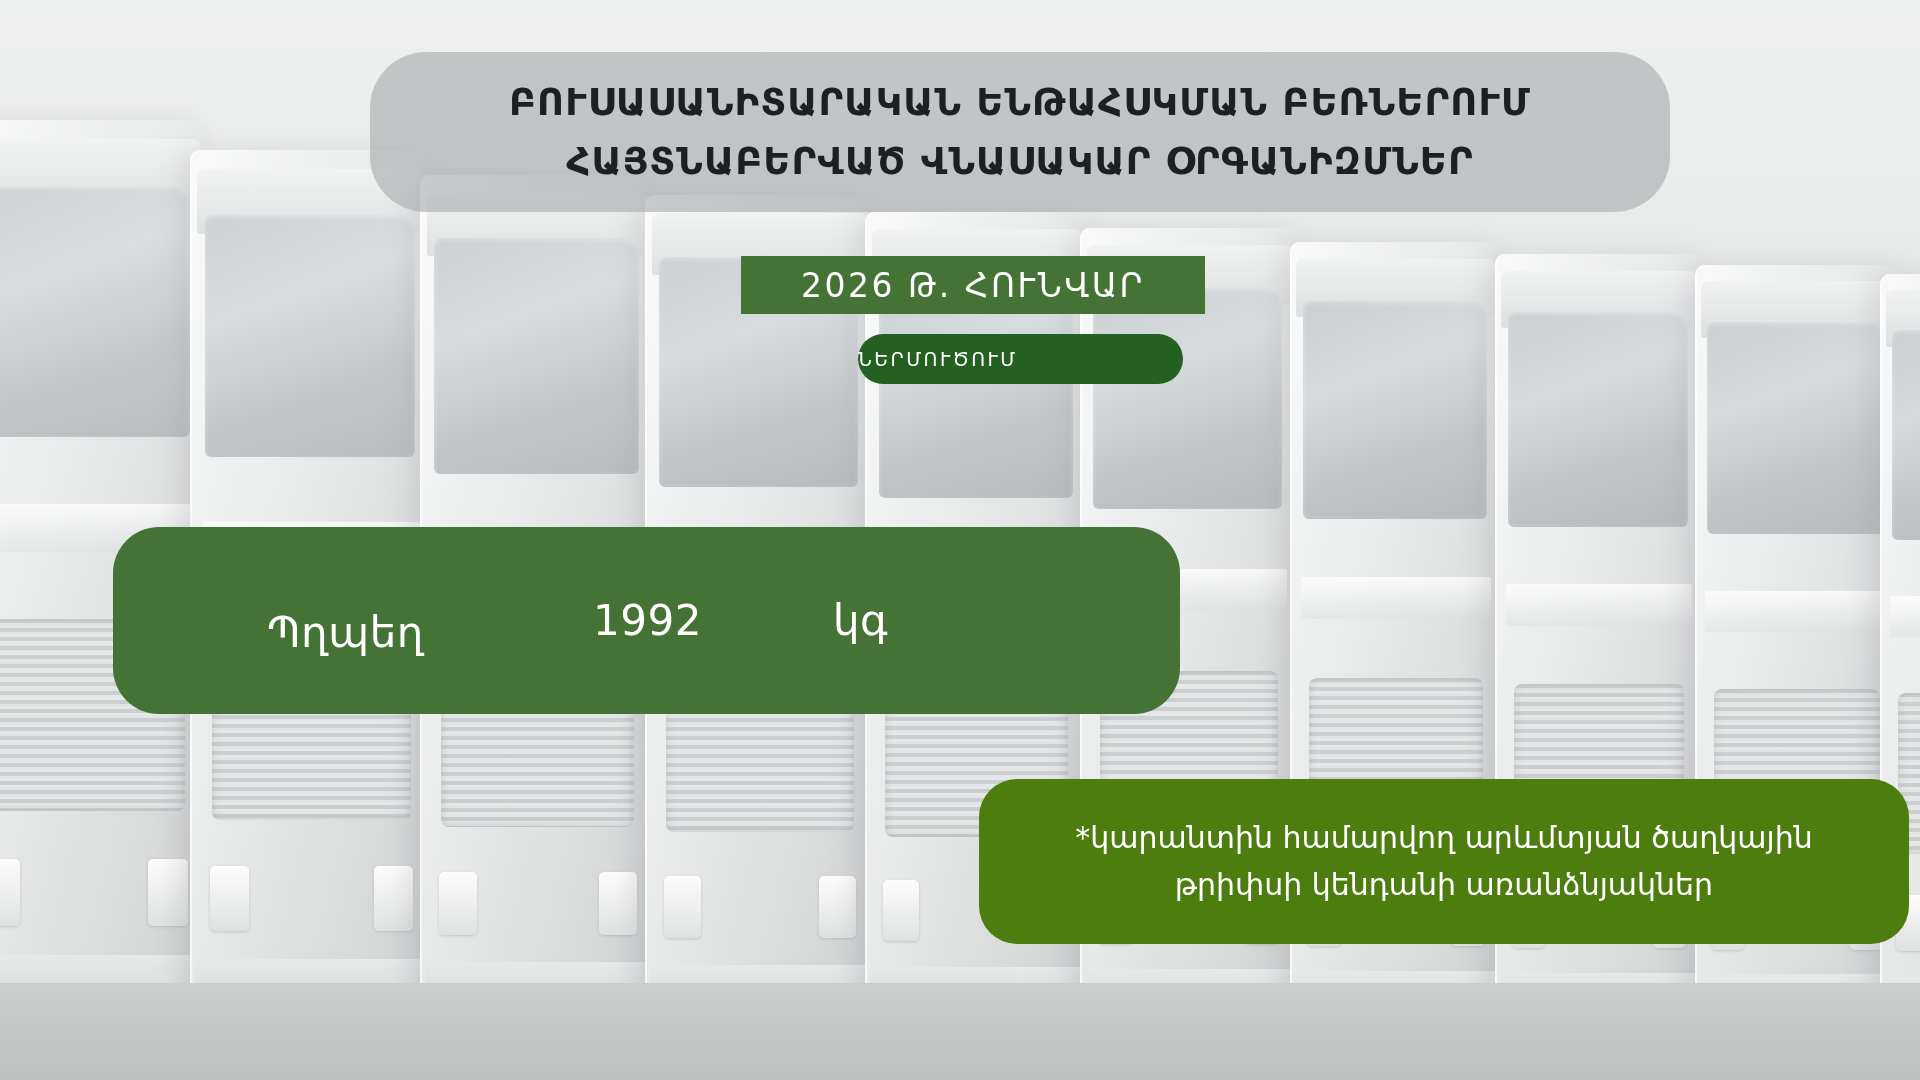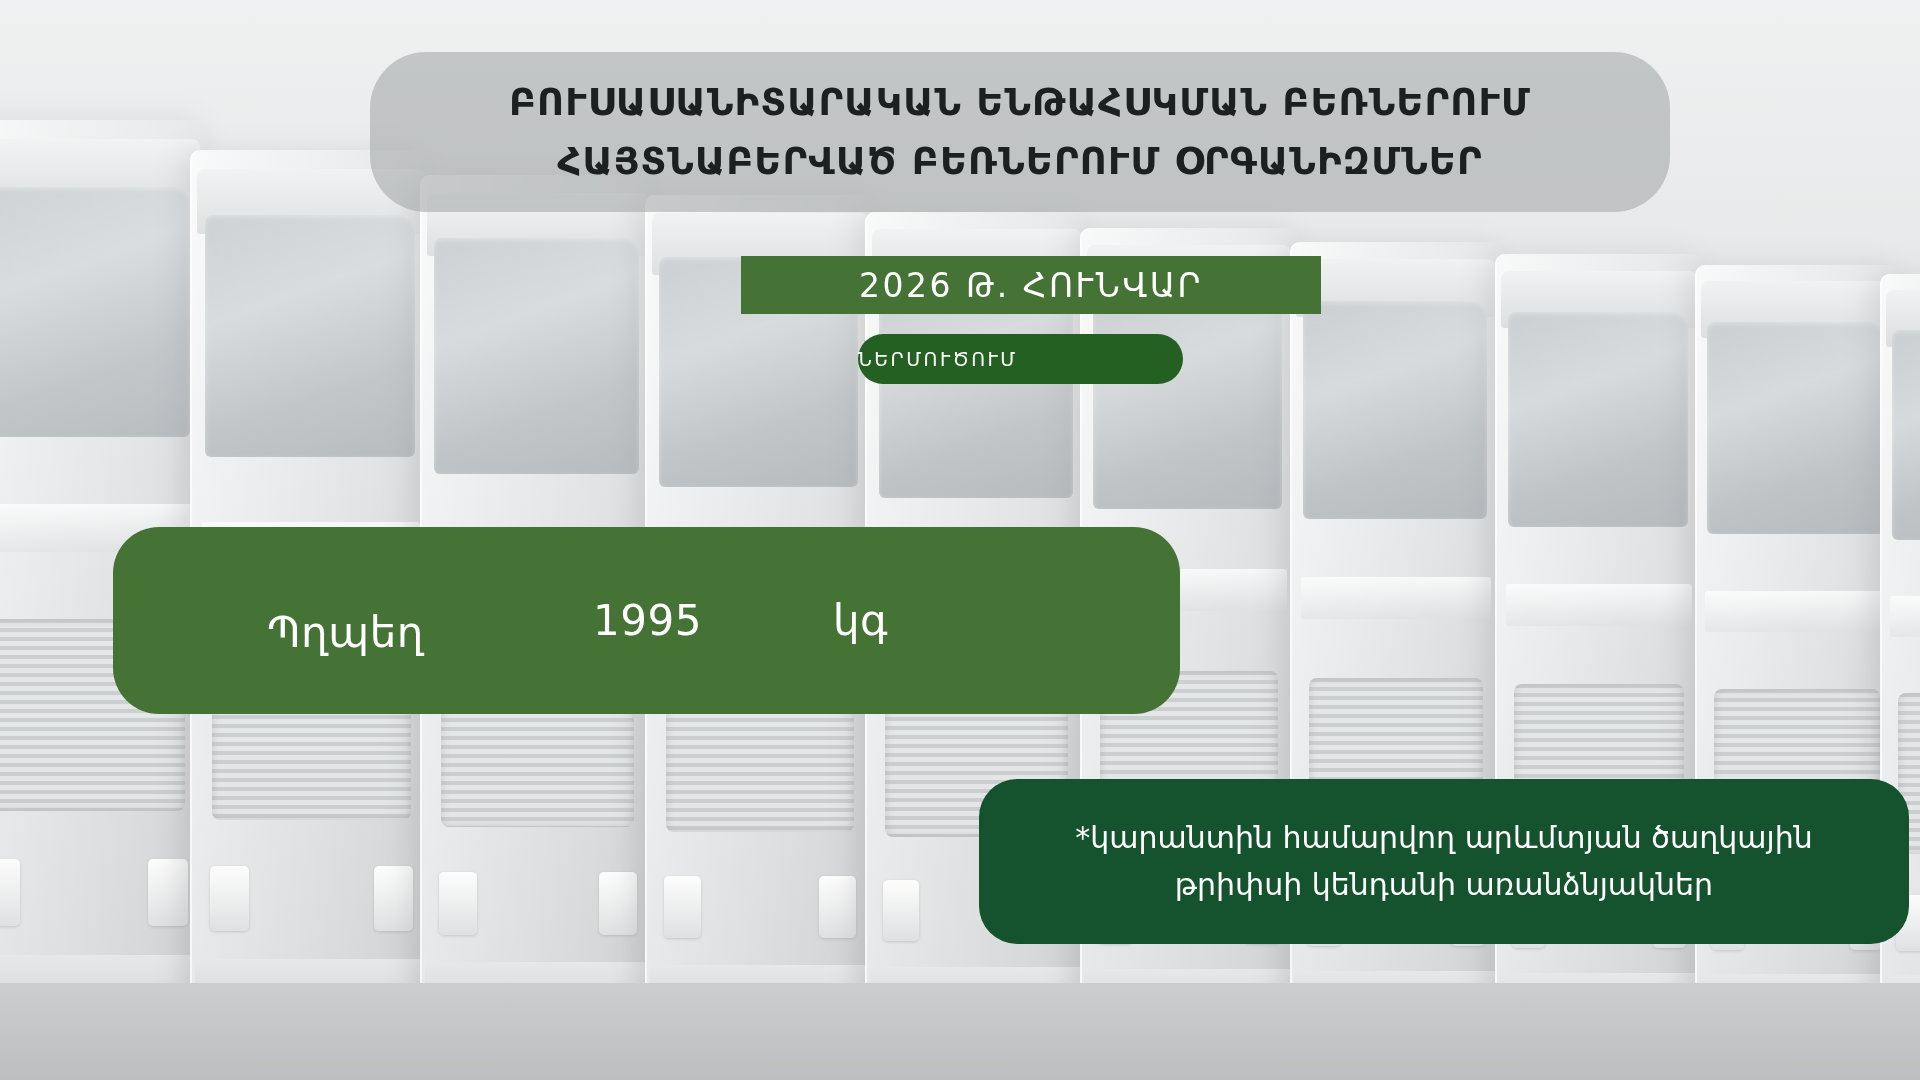--- a/index.html
+++ b/index.html
@@ -91,21 +91,21 @@
     font-size:37px;
     font-weight:bold;
     letter-spacing:1.2px;
     color:#1d2021;
     white-space:nowrap;
     line-height:1.28;
   }
 
   .date-banner {
     position:absolute;
-    left:741px; top:256px; width:580px; height:58px;
+    left:741px; top:256px; width:464px; height:58px;
     background:#457336;
     display:flex; align-items:center; justify-content:center;
   }
   .date-banner span {
     color:#ffffff;
     font-size:33px;
     letter-spacing:2.5px;
     white-space:nowrap;
   }
 
@@ -136,21 +136,21 @@
     white-space:nowrap;
     letter-spacing:.5px;
   }
   .record-card .cell.name { position:absolute; left:154px;margin-top:24px; }
   .record-card .cell.qty  { position:absolute; left:480px; }
   .record-card .cell.unit { position:absolute; left:700px;margin-left:20px; }
 
   .footnote {
     position:absolute;
     left:979px; top:779px; width:930px; height:165px;
-    background:#14532d;
+    background:#4d7c0f;
     border-radius:38px;
     display:flex; flex-direction:column;
     align-items:center; justify-content:center;
     gap:6px;
     padding:0 30px;
   }
   .footnote .line {
     color:#ffffff;
     font-size:30px;
     line-height:1.35;
@@ -264,34 +264,34 @@
   </div>
 
   <div class="ground"></div>
   <div class="wash"></div>
 </div>
 
 <div id="content">
 
   <div class="title-pill">
     <div class="line">ԲՈՒՍԱՍԱՆԻՏԱՐԱԿԱՆ ԵՆԹԱՀՍԿՄԱՆ ԲԵՌՆԵՐՈՒՄ</div>
-    <div class="line">ՀԱՅՏՆԱԲԵՐՎԱԾ ԲԵՌՆԵՐՈՒՄ ՕՐԳԱՆԻԶՄՆԵՐ</div>
+    <div class="line">ՀԱՅՏՆԱԲԵՐՎԱԾ ՎՆԱՍԱԿԱՐ ՕՐԳԱՆԻԶՄՆԵՐ</div>
   </div>
 
   <div class="date-banner">
     <span>2026 Թ. ՀՈՒՆՎԱՐ</span>
   </div>
 
   <div class="import-pill">
     <span>ՆԵՐՄՈՒԾՈՒՄ</span>
   </div>
 
   <div class="record-card">
     <span class="cell name">Պղպեղ</span>
-    <span class="cell qty">1995</span>
+    <span class="cell qty">1992</span>
     <span class="cell unit">կգ</span>
   </div>
 
   <div class="footnote">
     <div class="line">*կարանտին համարվող արևմտյան ծաղկային</div>
     <div class="line">թրիփսի կենդանի առանձնյակներ</div>
   </div>
 
 </div>
 

